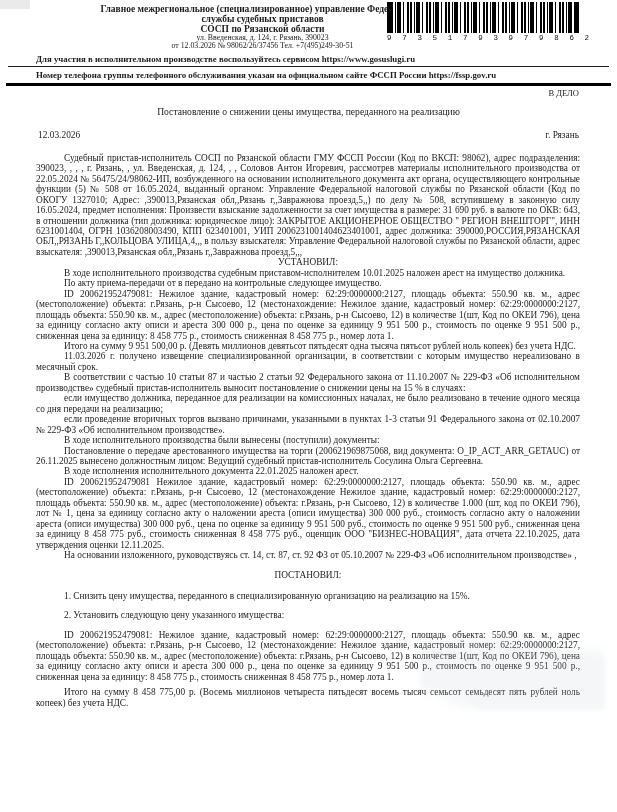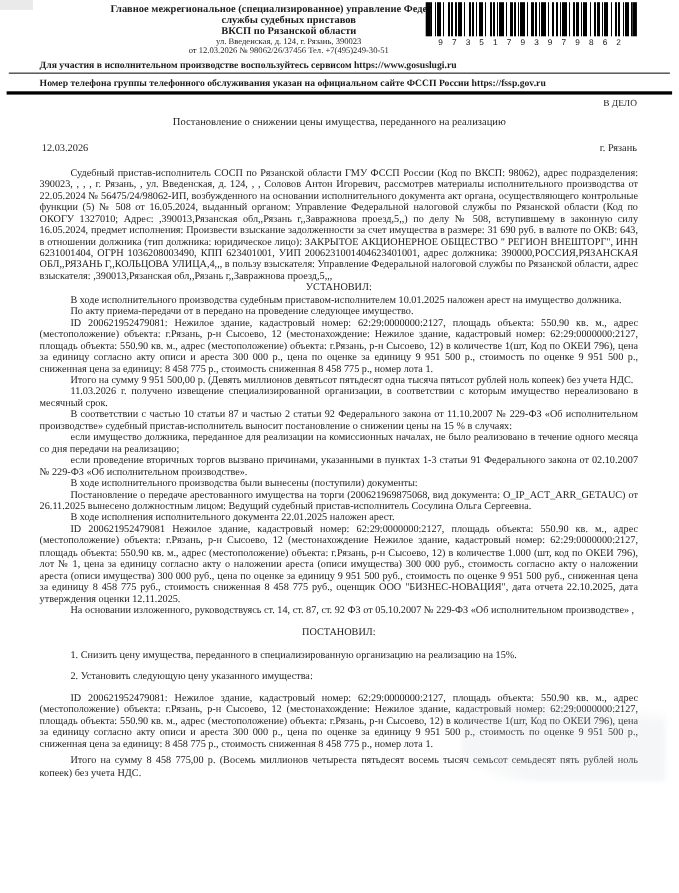--- a/index.html
+++ b/index.html
@@ -19,21 +19,21 @@
     height:31px;
     border-left:4px solid #000;border-right:4px solid #000;
     background:repeating-linear-gradient(90deg,
       #000 0px,#000 2px,#fff 2px,#fff 4px,
       #000 4px,#000 5px,#fff 5px,#fff 6px,
       #000 6px,#000 10px,#fff 10px,#fff 12px,
       #000 12px,#000 13px,#fff 13px,#fff 16px,
       #000 16px,#000 18px,#fff 18px,#fff 19px);
   }
   .barcode-digits{
-    font-family:Liberation Sans, sans-serif;
+    font-family:Liberation Mono, monospace;
     font-size:7.5px;letter-spacing:3.1px;text-align:center;
     margin-top:1px;white-space:nowrap;color:#111;
   }
   .notice{font-weight:bold;font-size:8.8px;line-height:10px;margin:3px 8px 0 36px;}
   .rule-thin{border:0;border-top:1px solid #1a1a1a;margin:2px 8px 0 8px;}
   .rule-thick{border:0;border-top:3px solid #000;margin:3px 6px 0 6px;}
   .v-delo{text-align:right;margin:3px 38px 0 0;font-size:8.5px;line-height:9px;}
   .title{text-align:center;font-size:9.6px;line-height:10px;margin-top:9px;}
   .date-row{display:flex;justify-content:space-between;margin:13px 38px 0 38px;font-size:9.4px;line-height:10px;}
   .body{margin:13px 37px 0 36px;font-size:9.3px;line-height:10.45px;text-align:justify;}
@@ -53,21 +53,21 @@
 </head>
 <body>
 
 <div class="doc">
   <div class="corner-artifact"></div>
 
   <div class="header-row">
     <div class="org-block">
       <div class="org-bold">Главное межрегиональное (специализированное) управление Федеральной</div>
       <div class="org-bold">службы судебных приставов</div>
-      <div class="org-bold">ВКСП по Рязанской области</div>
+      <div class="org-bold">СОСП по Рязанской области</div>
       <div class="org-small">ул. Введенская, д. 124, г. Рязань, 390023</div>
       <div class="org-small">от 12.03.2026 № 98062/26/37456 Тел. +7(495)249-30-51</div>
     </div>
     <div class="barcode-wrap">
       <div class="barcode-bars"></div>
       <div class="barcode-digits">9 7 3 5 1 7 9 3 9 7 9 8 6 2</div>
     </div>
   </div>
 
   <div class="notice">Для участия в исполнительном производстве воспользуйтесь сервисом https://www.gosuslugi.ru</div>
@@ -81,21 +81,21 @@
 
   <div class="date-row">
     <span>12.03.2026</span>
     <span>г. Рязань</span>
   </div>
 
   <div class="body">
     <p>Судебный пристав-исполнитель СОСП по Рязанской области ГМУ ФССП России (Код по ВКСП: 98062), адрес подразделения: 390023, , , , г. Рязань, , ул. Введенская, д. 124, , , Соловов Антон Игоревич, рассмотрев материалы исполнительного производства от 22.05.2024 № 56475/24/98062-ИП, возбужденного на основании исполнительного документа акт органа, осуществляющего контрольные функции (5) № 508 от 16.05.2024, выданный органом: Управление Федеральной налоговой службы по Рязанской области (Код по ОКОГУ 1327010; Адрес: ,390013,Рязанская обл,,Рязань г,,Завражнова проезд,5,,) по делу № 508, вступившему в законную силу 16.05.2024, предмет исполнения: Произвести взыскание задолженности за счет имущества в размере: 31 690 руб. в валюте по ОКВ: 643, в отношении должника (тип должника: юридическое лицо): ЗАКРЫТОЕ АКЦИОНЕРНОЕ ОБЩЕСТВО " РЕГИОН ВНЕШТОРГ", ИНН 6231001404, ОГРН 1036208003490, КПП 623401001, УИП 2006231001404623401001, адрес должника: 390000,РОССИЯ,РЯЗАНСКАЯ ОБЛ,,РЯЗАНЬ Г,,КОЛЬЦОВА УЛИЦА,4,,, в пользу взыскателя: Управление Федеральной налоговой службы по Рязанской области, адрес взыскателя: ,390013,Рязанская обл,,Рязань г,,Завражнова проезд,5,,,</p>
     <p class="h-center">УСТАНОВИЛ:</p>
     <p>В ходе исполнительного производства судебным приставом-исполнителем 10.01.2025 наложен арест на имущество должника.</p>
-    <p>По акту приема-передачи от в передано на проведение следующее имущество.</p>
+    <p>По акту приема-передачи от в передано на контрольные следующее имущество.</p>
     <p>ID 200621952479081: Нежилое здание, кадастровый номер: 62:29:0000000:2127, площадь объекта: 550.90 кв. м., адрес (местоположение) объекта: г.Рязань, р-н Сысоево, 12 (местонахождение: Нежилое здание, кадастровый номер: 62:29:0000000:2127, площадь объекта: 550.90 кв. м., адрес (местоположение) объекта: г.Рязань, р-н Сысоево, 12) в количестве 1(шт, Код по ОКЕИ 796), цена за единицу согласно акту описи и ареста 300 000 р., цена по оценке за единицу 9 951 500 р., стоимость по оценке 9 951 500 р., сниженная цена за единицу: 8 458 775 р., стоимость сниженная 8 458 775 р., номер лота 1.</p>
     <p>Итого на сумму 9 951 500,00 р. (Девять миллионов девятьсот пятьдесят одна тысяча пятьсот рублей ноль копеек) без учета НДС.</p>
     <p>11.03.2026 г. получено извещение специализированной организации, в соответствии с которым имущество нереализовано в месячный срок.</p>
     <p>В соответствии с частью 10 статьи 87 и частью 2 статьи 92 Федерального закона от 11.10.2007 № 229-ФЗ «Об исполнительном производстве» судебный пристав-исполнитель выносит постановление о снижении цены на 15 % в случаях:</p>
     <p>если имущество должника, переданное для реализации на комиссионных началах, не было реализовано в течение одного месяца со дня передачи на реализацию;</p>
     <p>если проведение вторичных торгов вызвано причинами, указанными в пунктах 1-3 статьи 91 Федерального закона от 02.10.2007 № 229-ФЗ «Об исполнительном производстве».</p>
     <p>В ходе исполнительного производства были вынесены (поступили) документы:</p>
     <p>Постановление о передаче арестованного имущества на торги (200621969875068, вид документа: O_IP_ACT_ARR_GETAUC) от 26.11.2025 вынесено должностным лицом: Ведущий судебный пристав-исполнитель Сосулина Ольга Сергеевна.</p>
     <p>В ходе исполнения исполнительного документа 22.01.2025 наложен арест.</p>
     <p>ID 200621952479081 Нежилое здание, кадастровый номер: 62:29:0000000:2127, площадь объекта: 550.90 кв. м., адрес (местоположение) объекта: г.Рязань, р-н Сысоево, 12 (местонахождение Нежилое здание, кадастровый номер: 62:29:0000000:2127, площадь объекта: 550.90 кв. м., адрес (местоположение) объекта: г.Рязань, р-н Сысоево, 12) в количестве 1.000 (шт, код по ОКЕИ 796), лот № 1, цена за единицу согласно акту о наложении ареста (описи имущества) 300 000 руб., стоимость согласно акту о наложении ареста (описи имущества) 300 000 руб., цена по оценке за единицу 9 951 500 руб., стоимость по оценке 9 951 500 руб., сниженная цена за единицу 8 458 775 руб., стоимость сниженная 8 458 775 руб., оценщик ООО "БИЗНЕС-НОВАЦИЯ", дата отчета 22.10.2025, дата утверждения оценки 12.11.2025.</p>

